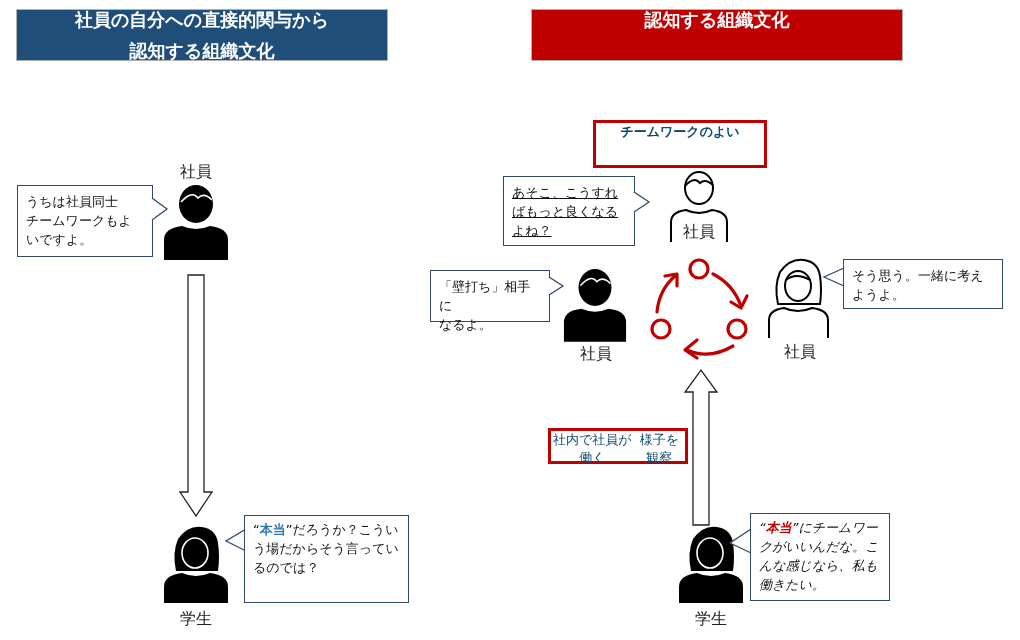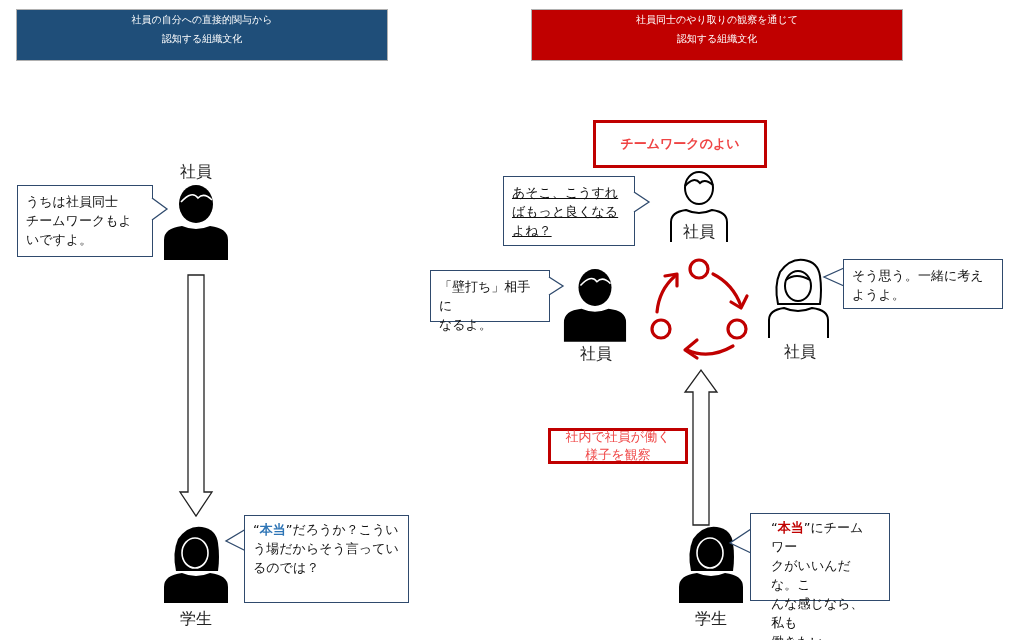--- a/index.html
+++ b/index.html
@@ -1,48 +1,47 @@
 <!DOCTYPE html>
 <html><head>
 <meta charset="utf-8">
 <style>
   * { box-sizing: border-box; margin: 0; padding: 0; }
   html, body { width: 1020px; height: 640px; background: #ffffff; overflow: hidden; }
   body { position: relative; font-family: "DejaVu Sans", "Liberation Sans", sans-serif; color: #1a1a1a; }
   .header {
-    position: absolute; color: #fff; font-weight: normal; font-size: 10px; line-height: 19px;
-    text-align: center; display: flex; flex-direction: column; justify-content: flex-start;
+    position: absolute; color: #fff; font-weight: bold; font-size: 18px; line-height: 19px;
+    text-align: center; display: flex; flex-direction: column; justify-content: space-between;
     border: 1px solid #b0b0b0;
   }
   .header.left { left: 16px; top: 9px; width: 372px; height: 52px; background: #1f4e79; }
   .header.right { left: 531px; top: 9px; width: 372px; height: 52px; background: #c00000; }
   .label { position: absolute; font-size: 16px; color: #222; text-align: center; width: 60px; }
   .bubble {
     position: absolute; background: #fff; border: 1.3px solid #2f4a6d;
     font-size: 13px; line-height: 19px; padding: 6px 8px; color: #111;
   }
   .redbox {
-    position: absolute; border: 3px solid #c00000; background: #fff; color: #ef4444;
+    position: absolute; border: 3px solid #c00000; background: #fff; color: #0c4a6e;
     font-size: 13px; font-weight: bold; line-height: 18px; text-align: center;
-    display: flex; flex-direction: column; justify-content: center;
+    display: flex; flex-direction: row; justify-content: center;
   }
   .redbox.thin { font-weight: normal; }
   .accent-blue { color: #2e75b6; font-weight: bold; }
   .accent-red { color: #c00000; font-weight: bold; }
   svg { position: absolute; overflow: visible; }
 </style>
 </head>
 <body>
 
 <div class="header left">
   <div>社員の自分への直接的関与から</div>
   <div>認知する組織文化</div>
 </div>
 <div class="header right">
-  <div>社員同士のやり取りの観察を通じて</div>
   <div>認知する組織文化</div>
 </div>
 
 <div class="label" style="left:166px; top:162px;">社員</div>
 
 <div class="bubble" style="left:17px; top:185px; width:136px; height:72px;">
   <div>うちは社員同士</div>
   <div>チームワークもよ</div>
   <div>いですよ。</div>
 </div>
@@ -152,20 +151,20 @@
 <svg style="left:677px; top:525px;" width="68" height="78" viewBox="0 0 68 78">
   <path d="M14 46 Q10 28 16 14 Q26 0 40 2 Q54 4 56 18 Q58 32 56 46 Z" fill="#000"></path>
   <ellipse cx="33" cy="28" rx="13" ry="15" fill="#000" stroke="#fff" stroke-width="1.6"></ellipse>
   <path d="M2 78 L2 62 Q2 50 20 48 Q34 54 48 48 Q66 50 66 62 L66 78 Z" fill="#000"></path>
 </svg>
 <div class="label" style="left:681px; top:609px;">学生</div>
 
 <svg style="left:727px; top:527px;" width="24" height="30">
   <polyline points="24,2 3,16 24,26" fill="#fff" stroke="#2f4a6d" stroke-width="1.3"></polyline>
 </svg>
-<div class="bubble" style="left:750px; top:513px; width:140px; height:88px; line-height:19px; padding:4px 20px;">
+<div class="bubble" style="left:750px; top:513px; width:140px; height:88px; line-height:19px; padding:4px 8px;font-style:italic;">
   <div>
     <span>“</span><span class="accent-red">本当</span><span>”</span><span>にチームワー</span>
   </div>
   <div>クがいいんだな。こ</div>
   <div>んな感じなら、私も</div>
   <div>働きたい。</div>
 </div>
 
 </body></html>

